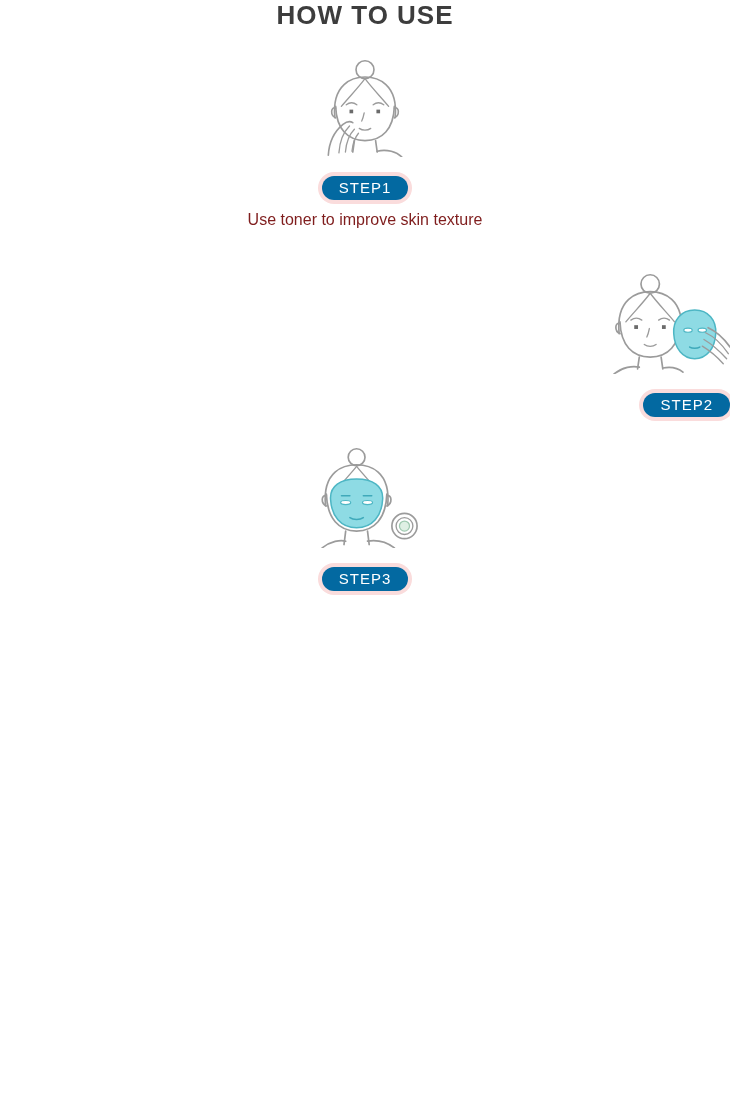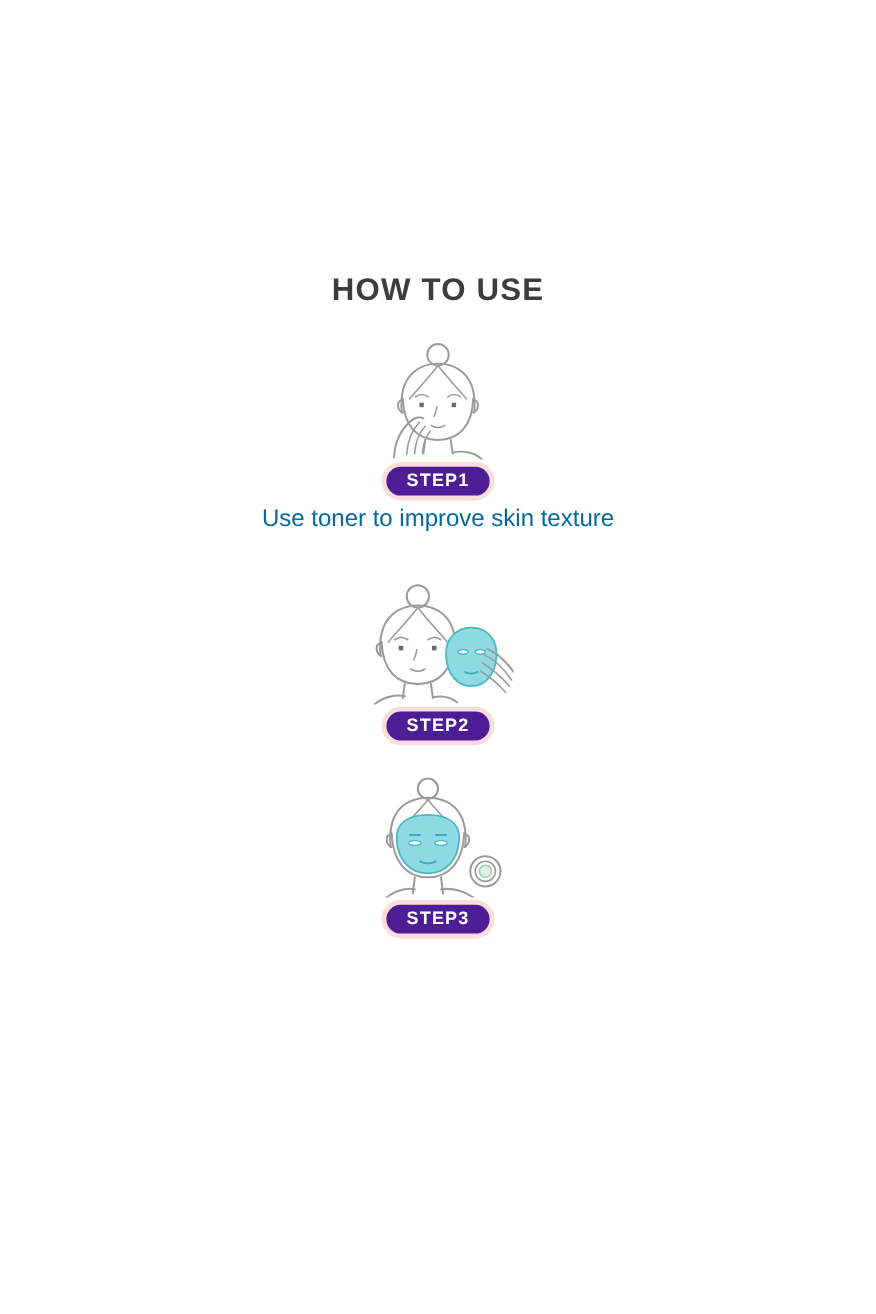--- a/index.html
+++ b/index.html
@@ -2,57 +2,56 @@
 <html><head>
 <meta charset="utf-8">
 <style>
   html,body{margin:0;padding:0;background:#ffffff;}
   .canvas{
     width:730px;height:1095px;
     background:#ffffff;
     overflow:hidden;
     font-family:"Liberation Sans", sans-serif;
     box-sizing:border-box;
-    padding-top:226px;
   }
   .page-title{
     text-align:center;
     font-size:26px;
     font-weight:700;
     color:#3d3d3d;
     letter-spacing:1px;
     margin:0 0 28px 0;
   }
   .step{
     display:flex;
     flex-direction:column;
     align-items:center;
   }
   .step-1{margin-bottom:44px;}
-  .step-2{margin-bottom:20px;}
+  .step-2{margin-bottom:20px;align-items:flex-end;}
   .step-3{margin-bottom:0;}
   .illus{display:block;margin-bottom:6px;}
   .badge{
     display:inline-block;
-    background:#4c1d95;
+    background:#0369a1;
     box-shadow:0 0 0 4px #fadcdc;
     color:#ffffff;
     font-size:15px;
-    font-weight:700;
+    font-weight:400;
     letter-spacing:1px;
     padding:3px 17px 4px 17px;
     border-radius:15px;
-    margin:0 0 10px 0;
+    margin:13px 0 10px 0;
     line-height:17px;
   }
   .desc{
     text-align:center;
-    font-size:20px;
+    font-size:16px;
     line-height:19px;
-    color:#0369a1;
+    color:#7f1d1d;
     white-space:pre-line;
     margin:0;
   }
   svg .ln{fill:none;stroke:#9b9b9b;stroke-width:2;stroke-linecap:round;stroke-linejoin:round;}
   svg .ln-thin{fill:none;stroke:#9b9b9b;stroke-width:1.6;stroke-linecap:round;}
   svg .eye{fill:#6b6b6b;stroke:none;}
   svg .mask{fill:#8edbe4;stroke:#4db6c4;stroke-width:1.8;}
   svg .mask-detail{fill:none;stroke:#3fa9ba;stroke-width:1.8;stroke-linecap:round;}
   svg .mask-eye{fill:#ffffff;stroke:#4db6c4;stroke-width:1.4;}
 </style>

